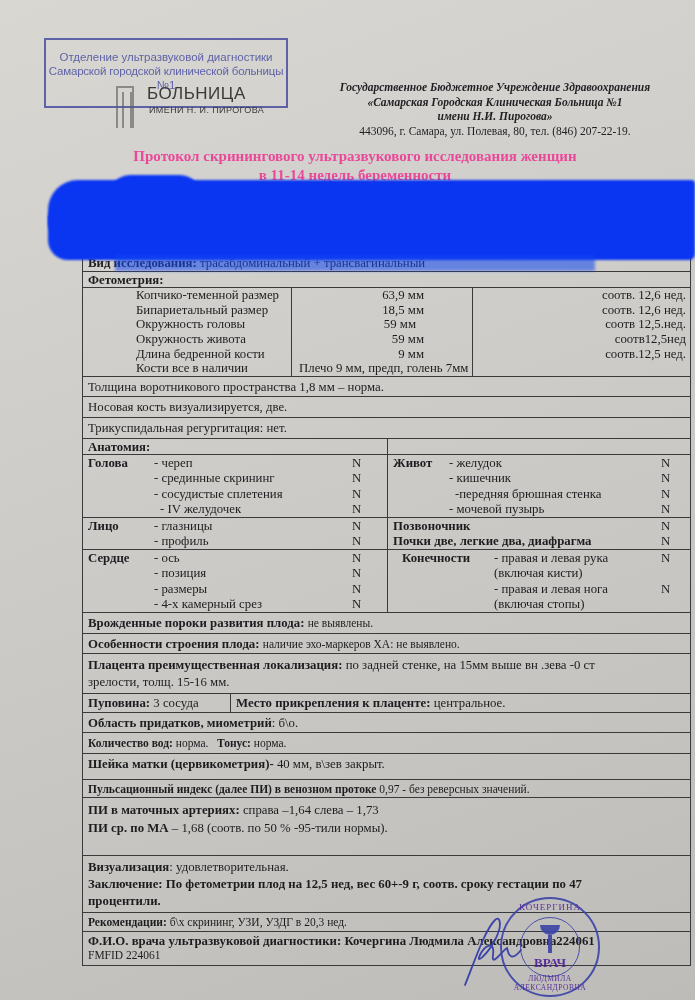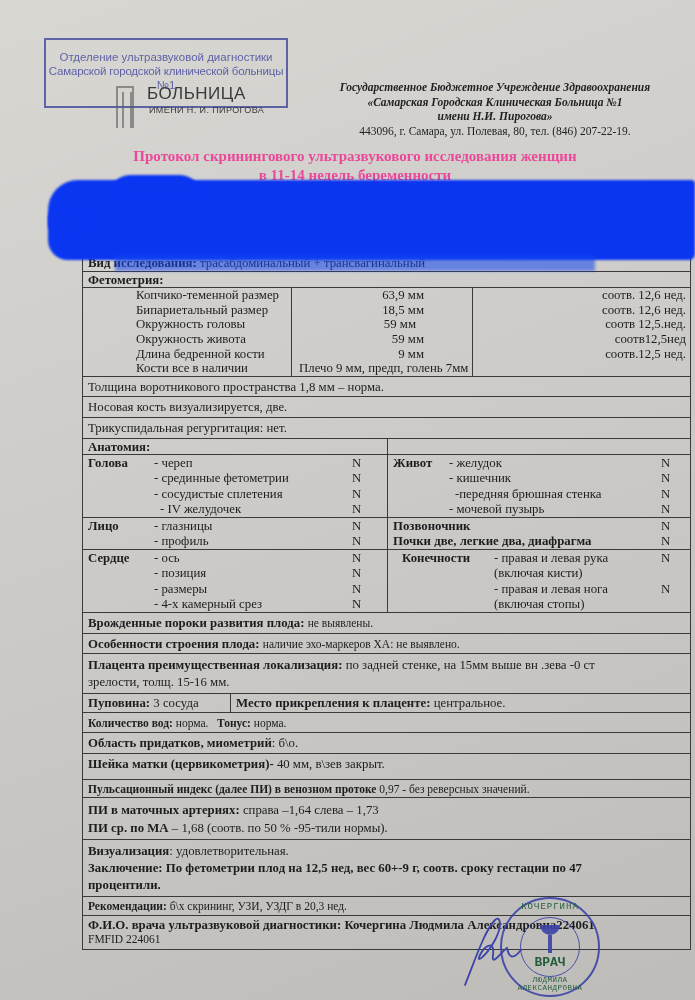--- a/index.html
+++ b/index.html
@@ -88,22 +88,22 @@
     position: absolute; left: 115px; top: 255px; width: 480px; height: 16px;
     background: rgba(16,70,240,0.55); filter: blur(1.5px);
   }
   .redaction4 {
     position: absolute; left: 48px; top: 210px; width: 40px; height: 22px;
     background: #0a36f2; border-radius: 8px; filter: blur(1px);
   }
   
   .doc-stamp {
     position: absolute; left: 500px; top: 897px; width: 100px; height: 100px;
-    border: 2.5px solid #3b43a8; border-radius: 50%; color: #14532d;
-    font-family: Liberation Mono, monospace; opacity: 0.9;
+    border: 2.5px solid #3b43a8; border-radius: 50%; color: #4c1d95;
+    font-family: Liberation Serif, serif; opacity: 0.9;
   }
   .doc-stamp .inner {
     position: absolute; left: 18px; top: 18px; width: 60px; height: 60px;
     border: 1.5px solid #3b43a8; border-radius: 50%;
   }
   .doc-stamp .vrach {
     position: absolute; left: 0; right: 0; top: 56px; text-align: center; font-size: 13px; font-weight: bold;
   }
   .doc-stamp .top-txt {
     position: absolute; left: 0; right: 0; top: 3px; text-align: center; font-size: 9px; letter-spacing: 1px;
@@ -198,21 +198,21 @@
 
     <div class="row anat">
       <div class="left">
         <div class="anat-line">
             <span class="b">Голова</span>
             <span>- череп</span>
             <span>N</span>
           </div>
         <div class="anat-line">
             <span></span>
-            <span>- срединные фетометрии</span>
+            <span>- срединные скрининг</span>
             <span>N</span>
           </div>
         <div class="anat-line">
             <span></span>
             <span>- сосудистые сплетения</span>
             <span>N</span>
           </div>
         <div class="anat-line">
             <span></span>
             <span style="padding-left:6px">  - IV желудочек</span>
@@ -332,39 +332,39 @@
     </div>
     <div class="row twocol">
       <div style="padding-top:2px;padding-bottom:1px">
         <span class="b">Пуповина:</span>
         <span>3 сосуда</span>
       </div>
       <div style="padding-top:2px;padding-bottom:1px">
         <span class="b">Место прикрепления к плаценте:</span>
         <span>центральное.</span>
       </div>
+    </div>
+    <div class="row" style="padding-top:3px;padding-bottom:2px">
+      <span class="b">Область придатков, миометрий</span><span>: б\о.</span>
     </div>
     <div class="row sm" style="padding-top:3px;padding-bottom:2px">
       <span class="b">Количество вод:</span>
       <span>норма.</span>&nbsp;&nbsp;
       <span class="b">Тонус:</span>
       <span>норма.</span>
     </div>
-    <div class="row" style="padding-top:3px;padding-bottom:2px">
-      <span class="b">Область придатков, миометрий</span><span>: б\о.</span>
-    </div>
     <div class="row" style="padding-top:3px;padding-bottom:7px">
       <span class="b">Шейка матки (цервикометрия)-</span>
       <span>40 мм, в\зев закрыт.</span>
     </div>
     <div class="row sm" style="padding-top:2px;padding-bottom:1px">
       <span class="b">Пульсационный индекс (далее ПИ) в венозном протоке</span>
       <span>0,97 - без реверсных значений.</span>
     </div>
-    <div class="row" style="padding-top:3px;padding-bottom:2px;line-height:18px">
+    <div class="row" style="padding-top:3px;padding-bottom:18px;line-height:18px">
       <div>
         <span class="b">ПИ в маточных артериях:</span>
         <span>справа –1,64 слева – 1,73</span>
       </div>
       <div>
         <span class="b">ПИ ср. по МА</span>
         <span>– 1,68  (соотв. по 50 % -95-тили нормы).</span>
       </div>
     </div>
     <div class="row" style="padding-top:3px;padding-bottom:2px;line-height:17px">

